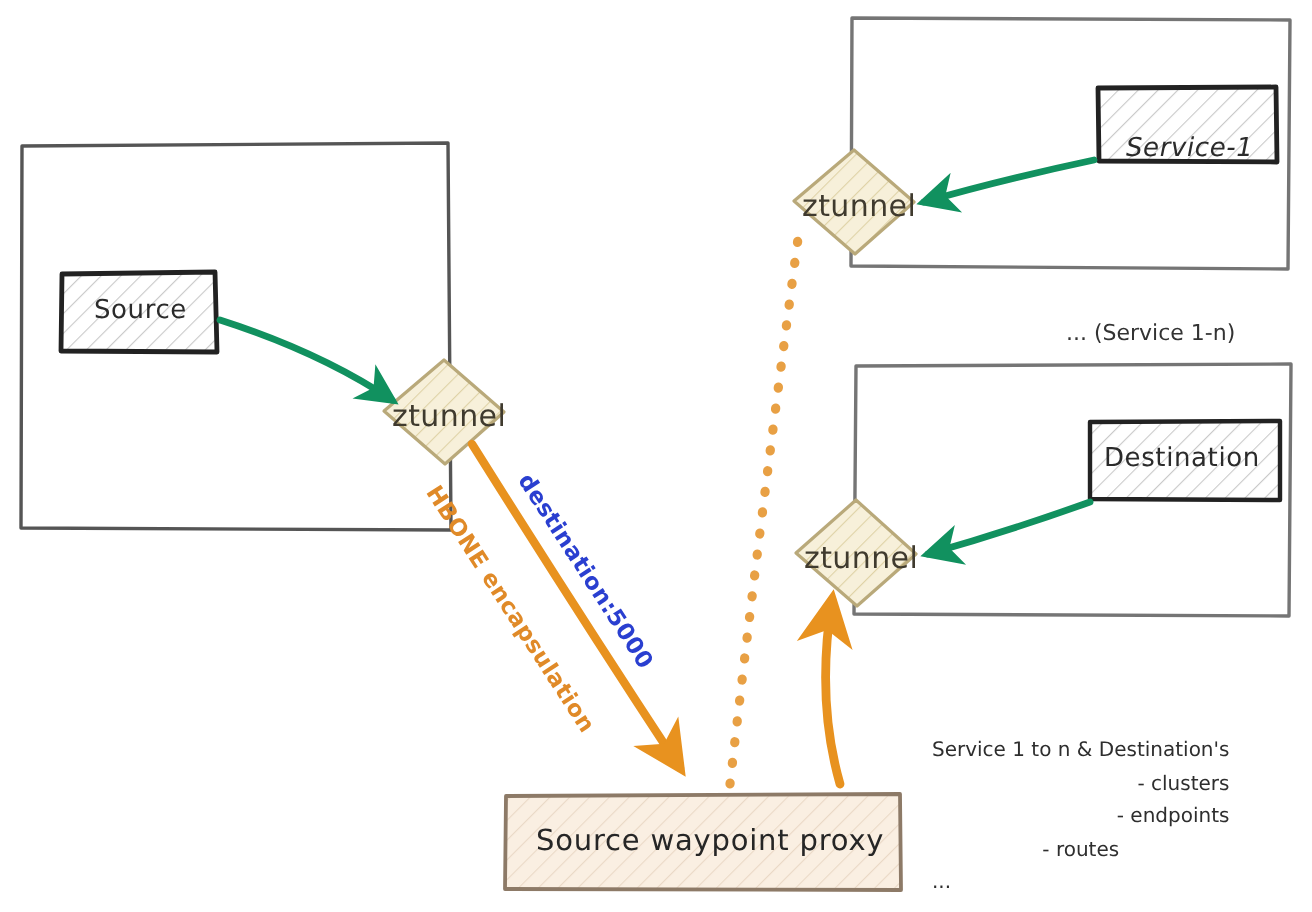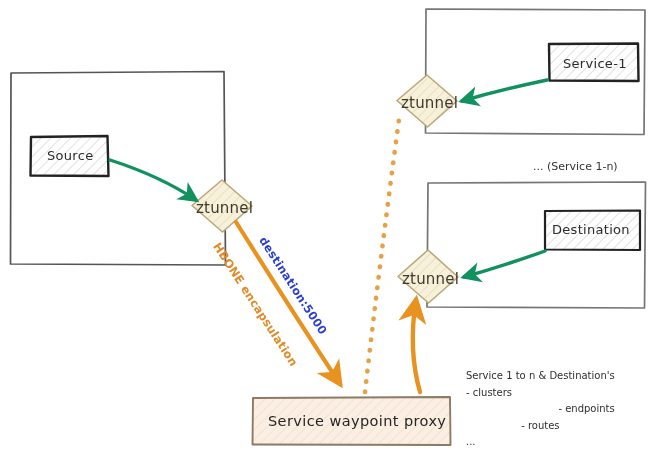--- a/index.html
+++ b/index.html
@@ -141,39 +141,39 @@
       <path d="M365,392 Q380,260 400,112" fill="none" stroke="#e8a044" stroke-width="4.6" stroke-linecap="round" stroke-dasharray="0.5 10"></path>
     </g>
 
     <g>
       <path d="M420,392 Q408,350 416,300" fill="none" stroke="#e8921f" stroke-width="4.4" stroke-linecap="round" marker-end="url(#arrowOrange)"></path>
     </g>
   </svg>
 
   <div class="lbl node-label" style="left:47px; top:148px;">Source</div>
 
-  <div class="lbl node-label" style="left:563px; top:56px;">Service-1</div>
+  <div class="lbl node-label" style="left:563px; top:67px;font-style:italic;">Service-1</div>
 
   <div class="lbl node-label" style="left:552px; top:222px;text-align:right;">Destination</div>
 
-  <div class="lbl waypoint-label" style="left:268px; top:413px;">Service waypoint proxy</div>
+  <div class="lbl waypoint-label" style="left:268px; top:413px;">Source waypoint proxy</div>
 
   <div class="lbl zt-label" style="left:196px; top:199px;">ztunnel</div>
 
   <div class="lbl zt-label" style="left:401px; top:94px;">ztunnel</div>
 
   <div class="lbl zt-label" style="left:402px; top:270px;">ztunnel</div>
 
   <div class="lbl edge-label orange" style="left:222px; top:240px; transform:rotate(57deg); transform-origin:0 0;">HBONE encapsulation</div>
 
   <div class="lbl edge-label blue" style="left:268px; top:234px; transform:rotate(57deg); transform-origin:0 0;">destination:5000</div>
 
   <div class="lbl note-label" style="left:533px; top:160px;">... (Service 1-n)</div>
 
   <div style="position:absolute; left:466px; top:368px;">
     <div class="lbl list-label" style="position:static;">Service 1 to n &amp; Destination's</div>
-    <div class="lbl list-label" style="position:static;">- clusters</div>
+    <div class="lbl list-label" style="position:static;text-align:right;">- clusters</div>
     <div class="lbl list-label" style="position:static;text-align:right;">- endpoints</div>
     <div class="lbl list-label" style="position:static;text-align:center;">- routes</div>
     <div class="lbl list-label" style="position:static;">...</div>
   </div>
 
 </div>
 
 </body></html>

